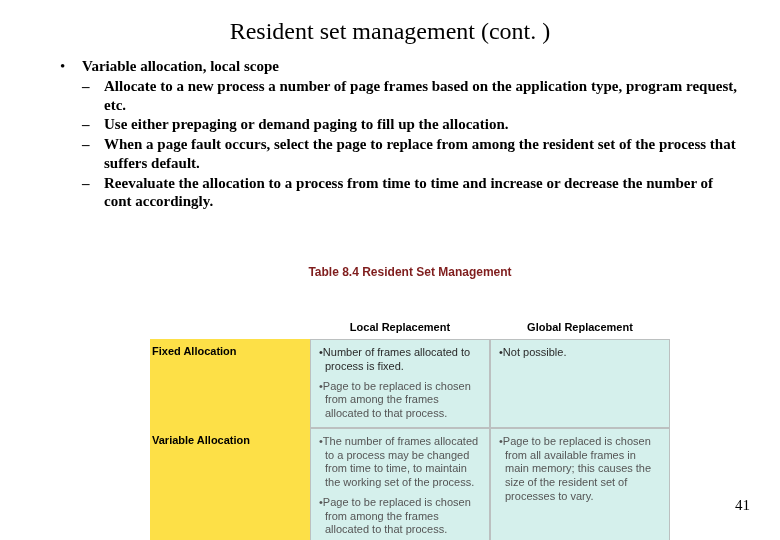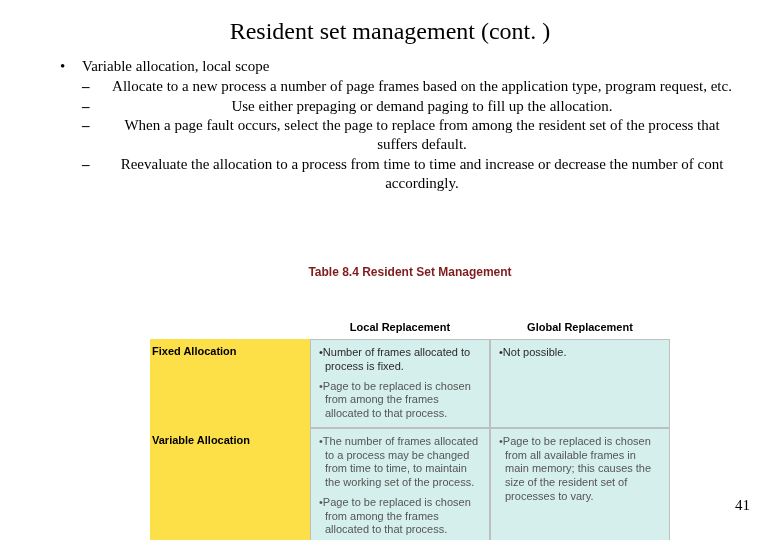--- a/index.html
+++ b/index.html
@@ -33,38 +33,37 @@
   }
   .bullet-row {
     display: flex;
   }
   .bullet-mark {
     width: 22px;
     flex-shrink: 0;
   }
   .bullet-text {
     flex: 1;
-    font-weight: normal;
+    font-weight: bold;
   }
   .sublist {
     margin-left: 22px;
   }
   .sub-row {
     display: flex;
     margin-top: 1px;
   }
   .sub-mark {
     width: 22px;
     flex-shrink: 0;
     font-weight: bold;
   }
   .sub-text {
     flex: 1;
-    font-weight: normal;
-    text-align: center;
+    font-weight: bold;
   }
 
   .figure {
     position: absolute;
     left: 150px;
     top: 265px;
     width: 520px;
   }
   .fig-caption {
     text-align: center;

